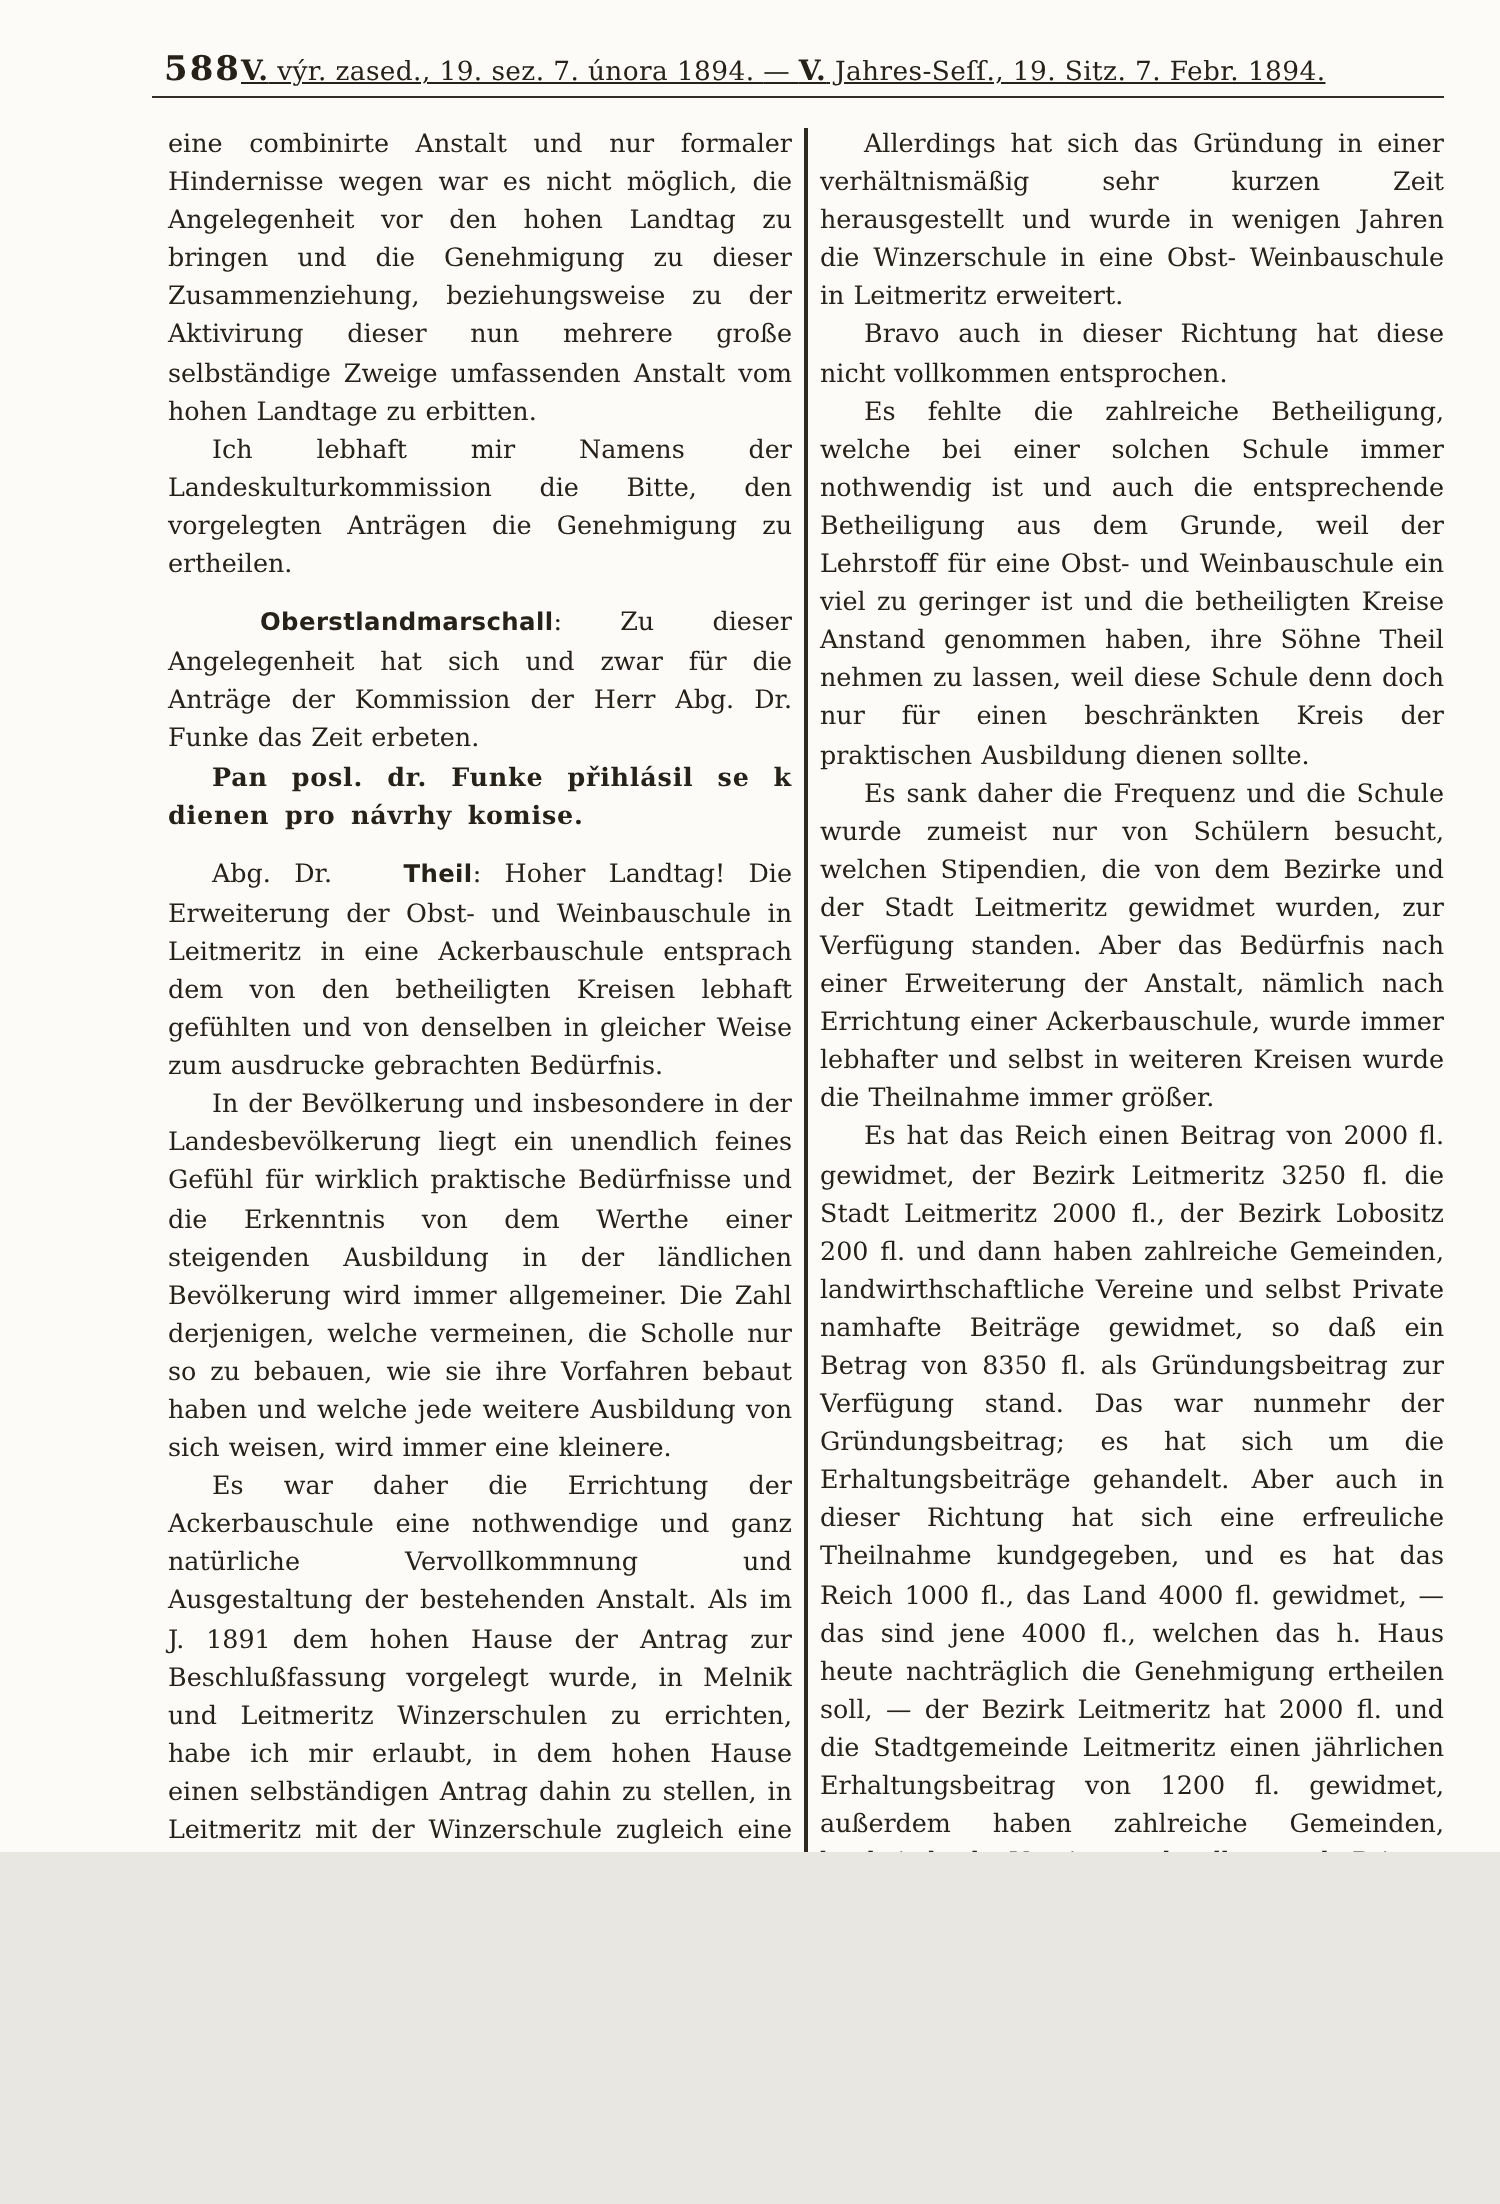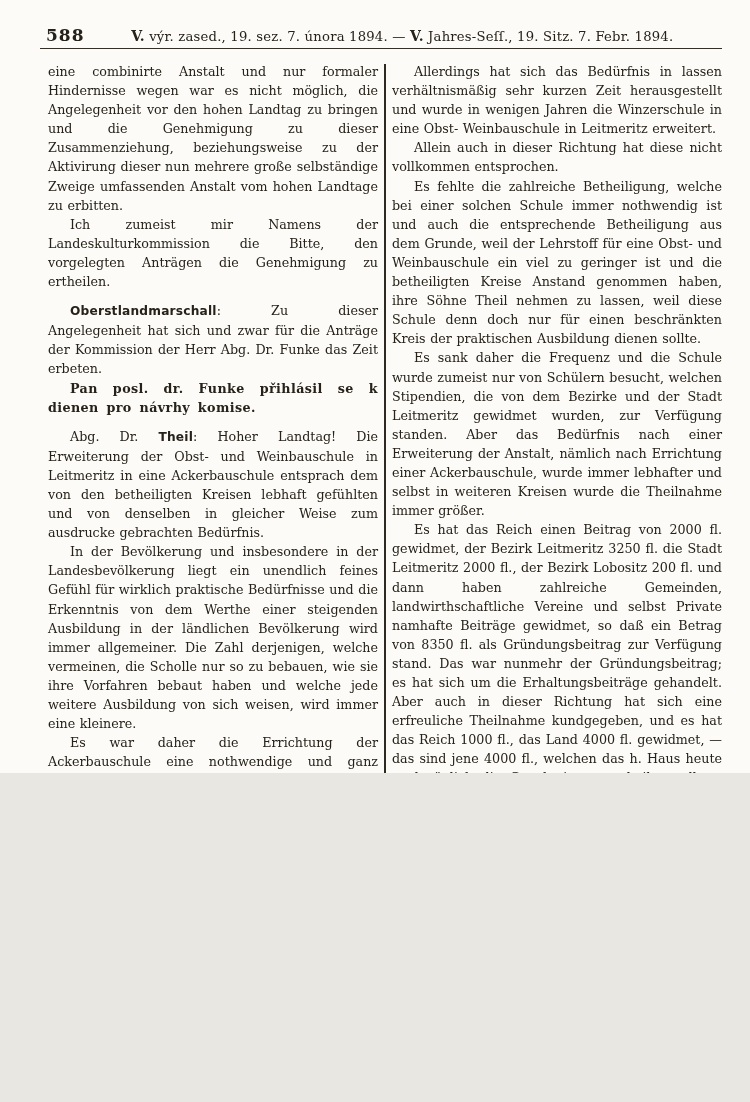--- a/index.html
+++ b/index.html
@@ -4,45 +4,46 @@
 <style>
   html, body {
     margin: 0;
     padding: 0;
     background: #e9e7e1;
     font-family: "DejaVu Serif", serif;
   }
   .page {
     position: relative;
     width: 750px;
-    height: 773px;
+    height: 926px;
     margin: 0 auto;
     background: #fcfbf8;
     color: #262219;
     overflow: hidden;
     box-sizing: border-box;
+    padding-left: 36px;
   }
   
   .header-row {
     display: flex;
     align-items: baseline;
     padding: 25px 30px 0 46px;
   }
   .page-num {
     font-size: 17px;
     font-weight: bold;
     letter-spacing: 1px;
     white-space: nowrap;
   }
   .header-title {
     flex: 1;
-    text-align: center;
     font-size: 13.2px;
     letter-spacing: 0.2px;
     white-space: nowrap;
+    text-decoration: underline;
   }
   .header-title .vol {
     font-weight: bold;
     font-size: 14px;
   }
   .header-rule {
     border: 0;
     border-top: 1.8px solid #332e26;
     margin: 3px 28px 0 40px;
   }
@@ -80,49 +81,50 @@
     word-spacing: 3px;
   }
   
   .fr { }
   
   .gb {
     font-family: "DejaVu Sans", sans-serif;
     font-weight: bold;
     font-size: 12.2px;
     letter-spacing: 0.2px;
+    margin-left: 24px;
   }
 </style>
 </head>
 <body>
 
 <div class="page">
 
   <div class="header-row">
     <span class="page-num">588</span>
     <span class="header-title">
       <span class="vol">V.</span><span> výr. zased., 19. sez. 7. února 1894. </span><span>— </span><span class="vol">V.</span><span> Jahres-Seſſ., 19. Sitz. 7. Febr. 1894.</span>
     </span>
   </div>
 
   <hr class="header-rule">
 
   <div class="content">
     <div class="col">
         <p class="para"><span class="fr">eine combinirte Anstalt und nur formaler Hindernisse wegen war es nicht möglich, die Angelegenheit vor den hohen Landtag zu bringen und die Genehmigung zu dieser Zusammenziehung, beziehungsweise zu der Aktivirung dieser nun mehrere große selbständige Zweige umfassenden Anstalt vom hohen Landtage zu erbitten.</span></p>
-        <p class="para ind"><span class="fr">Ich zumeist mir Namens der Landeskulturkommission die Bitte, den vorgelegten Anträgen die Genehmigung zu ertheilen.</span></p>
+        <p class="para ind"><span class="fr">Ich lebhaft mir Namens der Landeskulturkommission die Bitte, den vorgelegten Anträgen die Genehmigung zu ertheilen.</span></p>
         <p class="para ind gap"><span class="gb">Oberstlandmarschall</span><span class="fr">: Zu dieser Angelegenheit hat sich und zwar für die Anträge der Kommission der Herr Abg. Dr. Funke das Zeit erbeten.</span></p>
         <p class="para ind cz"><span class="fr">Pan posl. dr. Funke přihlásil se k dienen pro návrhy komise.</span></p>
         <p class="para ind gap"><span class="fr">Abg. Dr. </span><span class="gb">Theil</span><span class="fr">: Hoher Landtag! Die Erweiterung der Obst- und Weinbauschule in Leitmeritz in eine Ackerbauschule entsprach dem von den betheiligten Kreisen lebhaft gefühlten und von denselben in gleicher Weise zum ausdrucke gebrachten Bedürfnis.</span></p>
         <p class="para ind"><span class="fr">In der Bevölkerung und insbesondere in der Landesbevölkerung liegt ein unendlich feines Gefühl für wirklich praktische Bedürfnisse und die Erkenntnis von dem Werthe einer steigenden Ausbildung in der ländlichen Bevölkerung wird immer allgemeiner. Die Zahl derjenigen, welche vermeinen, die Scholle nur so zu bebauen, wie sie ihre Vorfahren bebaut haben und welche jede weitere Ausbildung von sich weisen, wird immer eine kleinere.</span></p>
         <p class="para ind"><span class="fr">Es war daher die Errichtung der Ackerbauschule eine nothwendige und ganz natürliche Vervollkommnung und Ausgestaltung der bestehenden Anstalt. Als im J. 1891 dem hohen Hause der Antrag zur Beschlußfassung vorgelegt wurde, in Melnik und Leitmeritz Winzerschulen zu errichten, habe ich mir erlaubt, in dem hohen Hause einen selbständigen Antrag dahin zu stellen, in Leitmeritz mit der Winzerschule zugleich eine Obstbauschule zu errichten, allein mein Antrag wurde in nicht ganz berechtigter Weise von dem damaligen Referenten des Landesausschußes aus dem Grunde bekämpft, weil von demselben hervorgehoben wurde, die ganze Angelegenheit sei noch nicht spruchreif, es seien weitere Erhebungen nothwendig, ob sich die weitere Nothwendigkeit und das Bedürfnis herausstellt, daß eine Obstbauschule in Leitmeritz errichtet werde.</span></p>
       </div>
     <div class="col-divider"></div>
     <div class="col">
-        <p class="para ind"><span class="fr">Allerdings hat sich das Bedürfnis in lassen verhältnismäßig sehr kurzen Zeit herausgestellt und wurde in wenigen Jahren die Winzerschule in eine Obst- Weinbauschule in Leitmeritz erweitert.</span></p>
-        <p class="para ind"><span class="fr">Allein auch in dieser Richtung hat diese nicht vollkommen entsprochen.</span></p>
+        <p class="para ind"><span class="fr">Allerdings hat sich das Gründung in einer verhältnismäßig sehr kurzen Zeit herausgestellt und wurde in wenigen Jahren die Winzerschule in eine Obst- Weinbauschule in Leitmeritz erweitert.</span></p>
+        <p class="para ind"><span class="fr">Bravo auch in dieser Richtung hat diese nicht vollkommen entsprochen.</span></p>
         <p class="para ind"><span class="fr">Es fehlte die zahlreiche Betheiligung, welche bei einer solchen Schule immer nothwendig ist und auch die entsprechende Betheiligung aus dem Grunde, weil der Lehrstoff für eine Obst- und Weinbauschule ein viel zu geringer ist und die betheiligten Kreise Anstand genommen haben, ihre Söhne Theil nehmen zu lassen, weil diese Schule denn doch nur für einen beschränkten Kreis der praktischen Ausbildung dienen sollte.</span></p>
         <p class="para ind"><span class="fr">Es sank daher die Frequenz und die Schule wurde zumeist nur von Schülern besucht, welchen Stipendien, die von dem Bezirke und der Stadt Leitmeritz gewidmet wurden, zur Verfügung standen. Aber das Bedürfnis nach einer Erweiterung der Anstalt, nämlich nach Errichtung einer Ackerbauschule, wurde immer lebhafter und selbst in weiteren Kreisen wurde die Theilnahme immer größer.</span></p>
         <p class="para ind"><span class="fr">Es hat das Reich einen Beitrag von 2000 fl. gewidmet, der Bezirk Leitmeritz 3250 fl. die Stadt Leitmeritz 2000 fl., der Bezirk Lobositz 200 fl. und dann haben zahlreiche Gemeinden, landwirthschaftliche Vereine und selbst Private namhafte Beiträge gewidmet, so daß ein Betrag von 8350 fl. als Gründungsbeitrag zur Verfügung stand. Das war nunmehr der Gründungsbeitrag; es hat sich um die Erhaltungsbeiträge gehandelt. Aber auch in dieser Richtung hat sich eine erfreuliche Theilnahme kundgegeben, und es hat das Reich 1000 fl., das Land 4000 fl. gewidmet, — das sind jene 4000 fl., welchen das h. Haus heute nachträglich die Genehmigung ertheilen soll, — der Bezirk Leitmeritz hat 2000 fl. und die Stadtgemeinde Leitmeritz einen jährlichen Erhaltungsbeitrag von 1200 fl. gewidmet, außerdem haben zahlreiche Gemeinden, landwirthsch. Vereine und selbst auch Private jährliche Erhaltungsbeiträge gewidmet, so daß die jährlichen Erhaltungsbeiträge dermalen die Summe von 8350 fl. betragen (Bravo!) und nun war allerdings auch die Erhaltung der Anstalt gesichert.</span></p>
       </div>
   </div>
 
 </div>
 
 </body></html>

